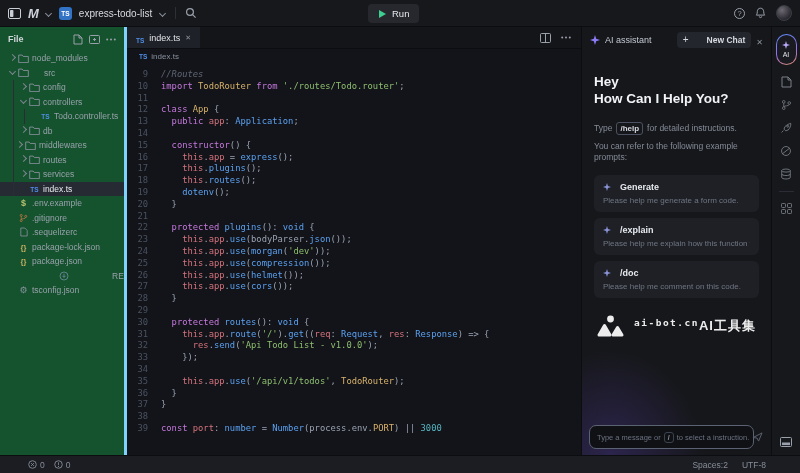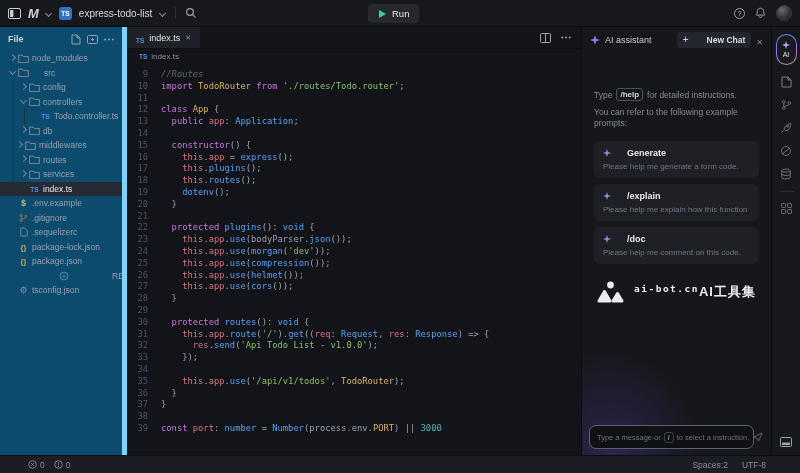--- a/index.html
+++ b/index.html
@@ -29,21 +29,21 @@
     border-radius:4px; display:flex; align-items:center; gap:5px; padding:0 10px; cursor:pointer; }
   .run-btn span { font-size:9.5px; color:#e4e7ec; }
   .tb-right { margin-left:auto; display:flex; align-items:center; gap:10px; }
   .help-ico { width:11px; height:11px; border:1px solid #9aa0ab; border-radius:50%;
     color:#9aa0ab; font-size:7.5px; display:flex; align-items:center; justify-content:center; }
   .help-ico::before { content:"?"; }
   .avatar { width:16px; height:16px; border-radius:50%;
     background:radial-gradient(circle at 35% 30%, #6d6a72, #2a2830 70%); border:1px solid #3a3d44; }
 
   
-  .file-panel { flex:0 0 127px; background:#0c4a6e; border-right:5px solid #7dd3fc;
+  .file-panel { flex:0 0 127px; background:#14532d; border-right:3px solid #7dd3fc;
     display:flex; flex-direction:column; overflow:hidden; }
   .fp-head { height:24px; display:flex; align-items:center; padding:0 8px; gap:6px; }
   .fp-title { font-size:9px; font-weight:bold; color:#cfd3da; margin-right:auto; }
   .tree { position:relative; flex:1; }
   .tree-row { height:14.5px; display:flex; align-items:center; font-size:8.5px; color:#9aa1ad;
     cursor:pointer; white-space:nowrap; }
   .tree-row.sel { background:#262a33; color:#e8eaee; }
   .slot { flex:0 0 10px; display:flex; justify-content:center; }
   .islot { flex:0 0 13px; display:flex; justify-content:center; align-items:center; }
   .tw-right { width:5px; height:5px; border-right:1px solid #7f8592; border-bottom:1px solid #7f8592;
@@ -94,21 +94,21 @@
   .ai-close { color:#8a8f9a; cursor:pointer; }
   .ai-close::before { content:"✕"; font-size:8px; }
   .ai-body { padding:22px 12px 0 12px; flex:1; overflow:hidden; }
   .greeting { font-size:13.5px; font-weight:bold; color:#f2f4f7; line-height:1.25; }
   .help-line { margin-top:14px; font-size:8.5px; color:#848b98; display:flex; align-items:center; gap:4px; }
   .chip { border:1px solid #4a5160; border-radius:3px; padding:0 3px; color:#d5d9e0;
     font-weight:bold; font-size:8px; line-height:11px; }
   .refer-line { margin-top:6px; font-size:8.5px; color:#848b98; line-height:1.3; }
   .cards { margin-top:12px; display:flex; flex-direction:column; gap:6px; }
   .card { background:#1e2026; border-radius:6px; padding:7px 9px; cursor:pointer; }
-  .card-title-row { display:flex; align-items:center; gap:16px; }
+  .card-title-row { display:flex; align-items:center; gap:9px; }
   .card-title { font-size:9px; font-weight:bold; color:#e6e9ee; }
   .card-desc { margin-top:4px; font-size:8px; color:#6f7682; white-space:nowrap; overflow:hidden; }
   .watermark { margin-top:16px; display:flex; align-items:center; justify-content:center; gap:7px;
     opacity:.92; }
   .wm-col { display:flex; flex-direction:row; }
   .wm-top { font-size:9.5px; font-weight:bold; color:#fff; letter-spacing:1.5px;
     font-family:"DejaVu Sans Mono", monospace; }
   .wm-bottom { font-size:13px; font-weight:bold; color:#fff; letter-spacing:1px; }
   .ai-input { position:absolute; left:7px; right:17px; bottom:6px; height:24px; background:#101115;
     border:1px solid #5b6372; border-radius:7px; display:flex; align-items:center;
@@ -434,20 +434,24 @@
             <path d="M6 0L7.4 4.6 12 6 7.4 7.4 6 12 4.6 7.4 0 6 4.6 4.6z" fill="#8b7bf7"></path>
           </svg>
         <span class="ai-title">AI  assistant</span>
         <div class="newchat-btn">
           <span class="newchat-plus"></span>
           <span class="newchat-label">New Chat</span>
         </div>
         <span class="ai-close"></span>
       </div>
       <div class="ai-body">
+        <div class="greeting">
+          <div>Hey</div>
+          <div>How Can I Help You?</div>
+        </div>
         <div class="help-line">
           <span>Type</span>
           <span class="chip">/help</span>
           <span>for detailed instructions.</span>
         </div>
         <div class="refer-line">You can refer to the following example prompts:</div>
         <div class="cards" id="prompt-cards">
             <div class="card">
               <div class="card-title-row">
                 <svg width="8" height="8" viewBox="0 0 12 12">

